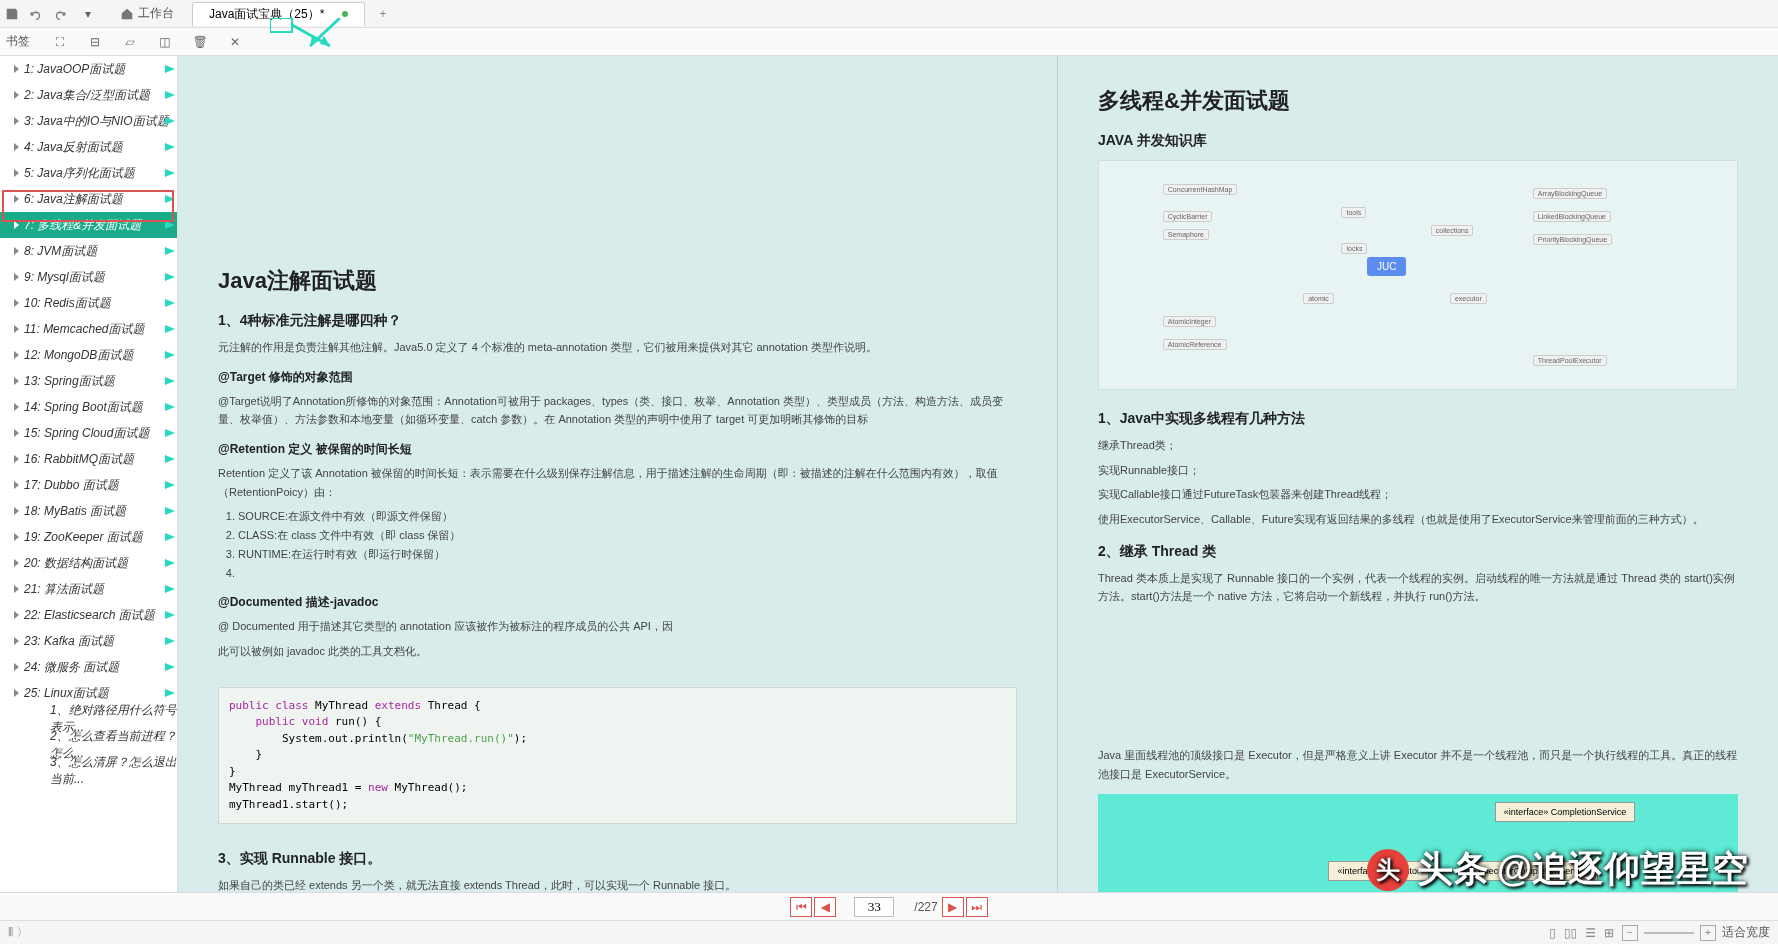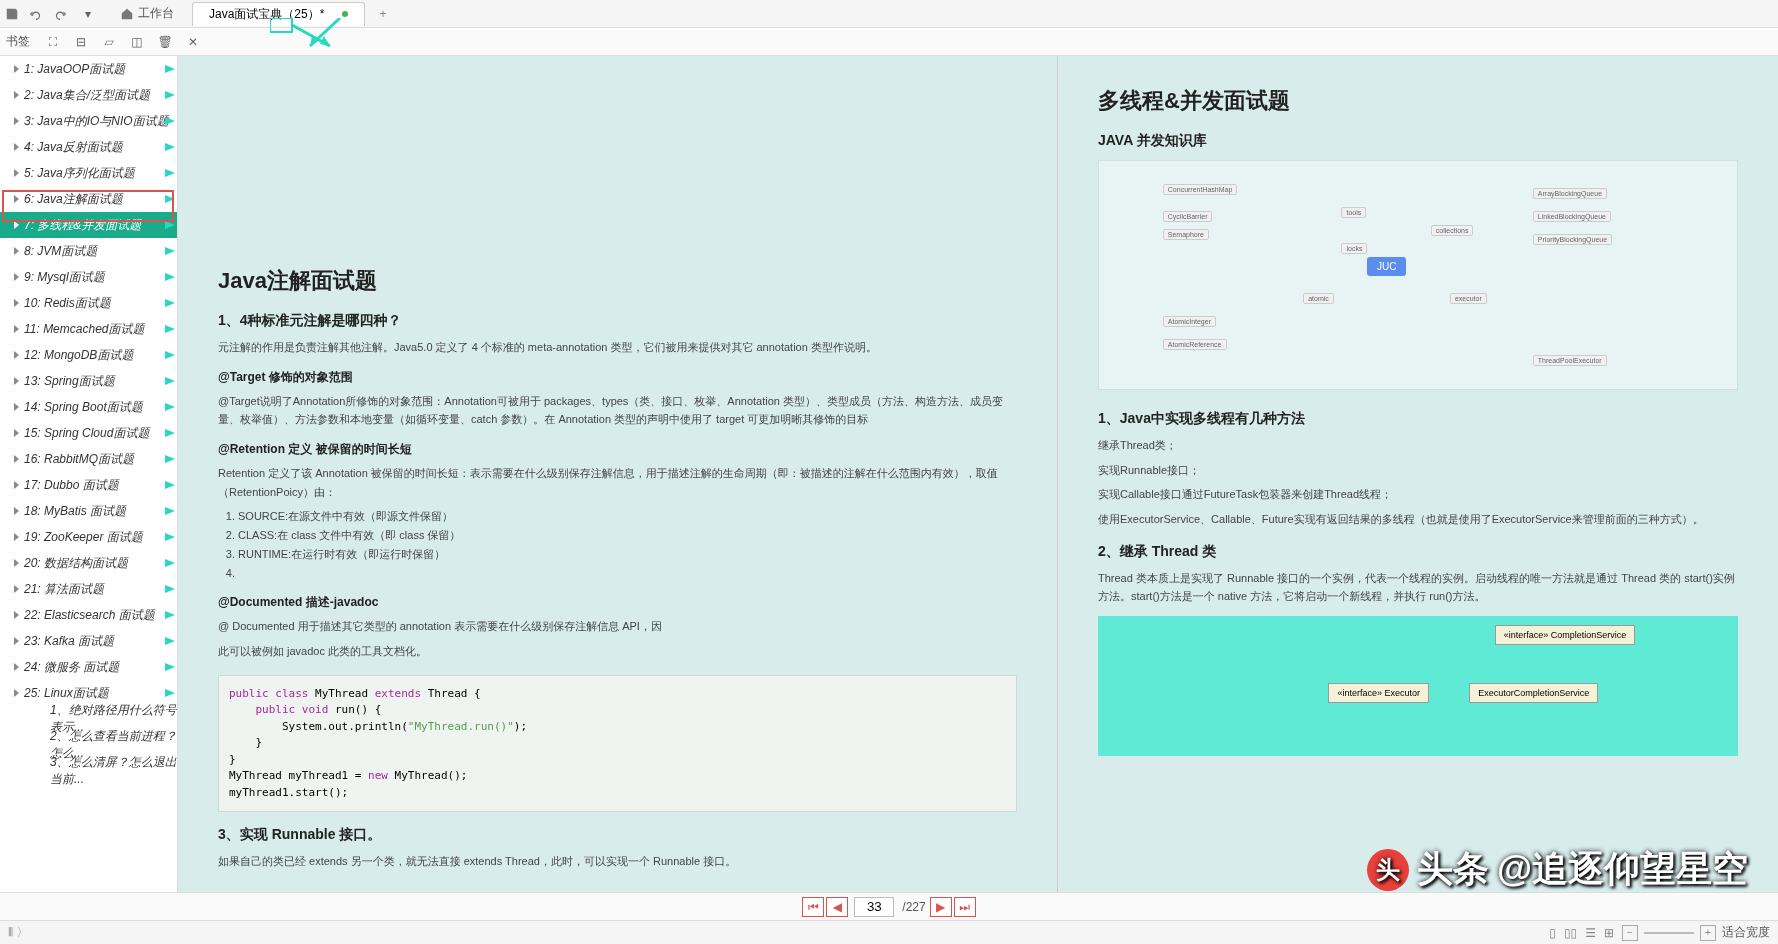--- a/index.html
+++ b/index.html
@@ -9,21 +9,21 @@
 
 .topbar { display: flex; align-items: center; height: 28px; border-bottom: 1px solid #ddd; background: #f5f5f5; }
 .topbar .btn { width: 24px; height: 24px; display: flex; align-items: center; justify-content: center; color: #666; cursor: pointer; }
 .topbar .home { margin-left: 10px; display: flex; align-items: center; padding: 0 10px; height: 100%; color: #555; }
 .topbar .home svg { margin-right: 4px; }
 .topbar .tab { display: flex; align-items: center; height: 24px; margin-left: 8px; padding: 0 16px; border: 1px solid #ccc; border-bottom: none; border-radius: 3px 3px 0 0; background: #fff; position: relative; }
 .topbar .tab .dot { width: 6px; height: 6px; border-radius: 50%; background: #4caf50; margin-left: 18px; }
 .topbar .plus { margin-left: 8px; color: #888; cursor: pointer; padding: 0 6px; }
 
 
-.bookbar { display: flex; align-items: center; height: 28px; border-bottom: 1px solid #ddd; background: #fafafa; padding-left: 6px; gap: 10px; }
+.bookbar { display: flex; align-items: center; height: 28px; border-bottom: 1px solid #ddd; background: #fafafa; padding-left: 6px; gap: 17px; }
 .bookbar .lbl { color: #555; margin-right: 4px; }
 .bookbar .ico { width: 18px; height: 18px; display: flex; align-items: center; justify-content: center; color: #666; cursor: pointer; }
 
 
 .main { display: flex; flex: 1; overflow: hidden; }
 
 
 .sidebar { width: 178px; border-right: 1px solid #ddd; background: #fff; overflow-y: auto; font-size: 12px; }
 .sidebar .item { position: relative; display: flex; align-items: center; height: 26px; padding-left: 14px; cursor: pointer; color: #333; font-style: italic; }
 .sidebar .item.active { background: #1aab8a; color: #fff; }
@@ -37,34 +37,34 @@
 
 .content { flex: 1; display: flex; background: #d8ecec; overflow: hidden; }
 .page { background: #d8ecec; padding: 32px 40px; overflow-y: auto; }
 .page.left { width: 55%; border-right: 1px solid #ccc; padding-top: 210px; }
 .page.right { width: 45%; padding-top: 30px; }
 .page h1 { font-size: 22px; font-weight: bold; color: #222; margin-bottom: 16px; }
 .page h2 { font-size: 14px; font-weight: bold; color: #222; margin: 14px 0 8px; }
 .page h3 { font-size: 12px; font-weight: bold; color: #222; margin: 12px 0 6px; }
 .page p { font-size: 11px; color: #444; line-height: 1.7; margin-bottom: 6px; }
 .page ol { margin-left: 20px; font-size: 11px; color: #444; line-height: 1.7; }
-.code { background: #f0f4f0; border: 1px solid #d0d8d0; padding: 10px; font-family: Consolas, monospace; font-size: 11px; line-height: 1.5; margin: 14px 0; white-space: pre; overflow-x: auto; }
+.code { background: #f0f4f0; border: 1px solid #d0d8d0; padding: 10px; font-family: Consolas, monospace; font-size: 11px; line-height: 1.5; margin: 26px 0; white-space: pre; overflow-x: auto; }
 .code .kw { color: #a626a4; }
 .code .str { color: #50a14f; }
 .mindmap { width: 100%; height: 230px; background: #e8f4f4; border: 1px solid #d0e0e0; margin: 10px 0 20px; position: relative; }
 .mindmap .center { position: absolute; left: 42%; top: 42%; background: #5b8def; color: #fff; padding: 4px 10px; border-radius: 3px; font-size: 10px; }
 .mindmap .node { position: absolute; background: #f0f0f0; border: 1px solid #ccc; padding: 1px 4px; font-size: 7px; color: #666; border-radius: 2px; }
 .uml { width: 100%; height: 140px; background: #5eead4; position: relative; margin-top: 10px; }
 .uml .box { position: absolute; background: #f5f0d8; border: 1px solid #999; padding: 4px 8px; font-size: 9px; text-align: center; }
 
 
 .pagenav { height: 28px; display: flex; align-items: center; justify-content: center; border-top: 1px solid #ddd; background: #fafafa; gap: 2px; }
 .pagenav .navbtn { width: 22px; height: 20px; border: 1px solid #bbb; background: #fff; display: flex; align-items: center; justify-content: center; cursor: pointer; color: #555; }
 .pagenav .navbtn.accent { border-color: #d9534f; color: #d9534f; }
-.pagenav input { width: 40px; height: 20px; text-align: center; border: 1px solid #bbb; margin: 0 4px; }
+.pagenav input { width: 40px; height: 20px; text-align: center; border: 1px solid #bbb; margin: 0 16px; font-family: Liberation Serif, serif; }
 .pagenav .total { margin: 0 2px; color: #555; }
 
 
 .statusbar { height: 24px; display: flex; align-items: center; border-top: 1px solid #ddd; background: #f5f5f5; padding: 0 8px; justify-content: space-between; }
 .statusbar .left, .statusbar .right { display: flex; align-items: center; gap: 8px; color: #888; }
 .statusbar .handle { cursor: col-resize; }
 .statusbar .zoom { display: flex; align-items: center; gap: 6px; }
 .statusbar .zico { width: 16px; height: 16px; border: 1px solid #aaa; display: flex; align-items: center; justify-content: center; font-size: 10px; cursor: pointer; }
 .statusbar .ztxt { color: #555; }
 
@@ -328,21 +328,21 @@
         <h3>@Retention 定义 被保留的时间长短</h3>
         <p>Retention 定义了该 Annotation 被保留的时间长短：表示需要在什么级别保存注解信息，用于描述注解的生命周期（即：被描述的注解在什么范围内有效），取值（RetentionPoicy）由：</p>
         <ol>
           <li>SOURCE:在源文件中有效（即源文件保留）</li>
           <li>CLASS:在 class 文件中有效（即 class 保留）</li>
           <li>RUNTIME:在运行时有效（即运行时保留）</li>
           <li></li>
         </ol>
 
         <h3>@Documented 描述-javadoc</h3>
-        <p>@ Documented 用于描述其它类型的 annotation 表示需要在什么级别保存注解信息 API，因</p>
+        <p>@ Documented 用于描述其它类型的 annotation 应该被作为被标注的程序成员的公共 API，因</p>
         <p>此可以被例如 javadoc 此类的工具文档化。</p>
 
         <div class="code"><span class="kw">public class</span> MyThread <span class="kw">extends</span> Thread {
     <span class="kw">public void</span> run() {
         System.out.println(<span class="str">"MyThread.run()"</span>);
     }
 }
 MyThread myThread1 = <span class="kw">new</span> MyThread();
 myThread1.start();</div>
 
@@ -373,20 +373,21 @@
 
         <h2>1、Java中实现多线程有几种方法</h2>
         <p>继承Thread类；</p>
         <p>实现Runnable接口；</p>
         <p>实现Callable接口通过FutureTask包装器来创建Thread线程；</p>
         <p>使用ExecutorService、Callable、Future实现有返回结果的多线程（也就是使用了ExecutorService来管理前面的三种方式）。</p>
 
         <h2>2、继承 Thread 类</h2>
         <p>Thread 类本质上是实现了 Runnable 接口的一个实例，代表一个线程的实例。启动线程的唯一方法就是通过 Thread 类的 start()实例方法。start()方法是一个 native 方法，它将启动一个新线程，并执行 run()方法。</p>
 
+        <p style="margin-top:140px">Java 里面线程池的顶级接口是 Executor，但是严格意义上讲 Executor 并不是一个线程池，而只是一个执行线程的工具。真正的线程池接口是 ExecutorService。</p>
         <div class="uml">
           <div class="box" style="left:62%;top:6%">«interface»
 CompletionService</div>
           <div class="box" style="left:36%;top:48%">«interface»
 Executor</div>
           <div class="box" style="left:58%;top:48%">ExecutorCompletionService</div>
         </div>
       </div>
 
     </div>

